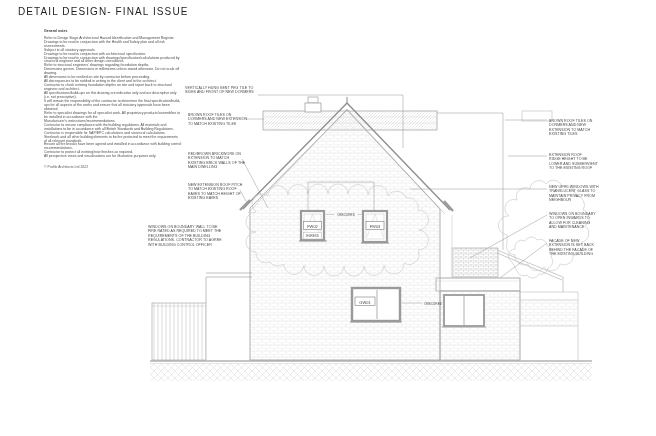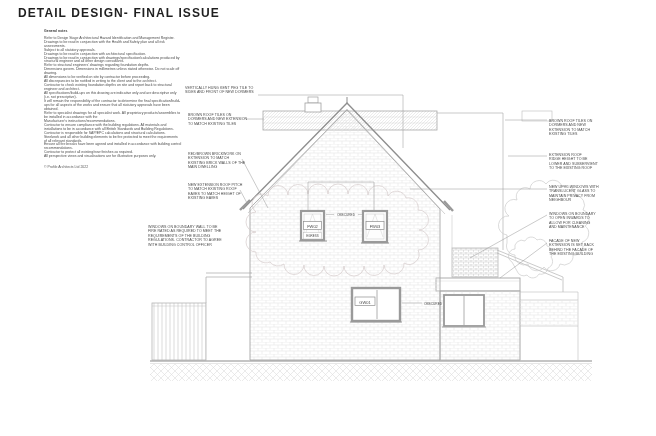--- a/index.html
+++ b/index.html
@@ -1,18 +1,18 @@
 <!DOCTYPE html>
 <html><head>
 <meta charset="utf-8">
 <style>
   html,body{margin:0;padding:0;background:#ffffff;}
   .page{position:relative;width:656px;height:436px;background:#ffffff;overflow:hidden;
         font-family:"Liberation Sans",sans-serif;}
-  .sheet-title{position:absolute;left:18px;top:6px;margin:0;font-size:12px;font-weight:700;
+  .sheet-title{position:absolute;left:18px;top:6px;margin:0;font-size:10px;font-weight:400;
         letter-spacing:1.1px;color:#1f1f1f;white-space:nowrap;}
   .notes{position:absolute;left:44px;top:29px;width:160px;}
   .notes-inner{transform:scale(0.5);transform-origin:top left;width:320px;color:#4c4c4c;}
   .notes-heading{font-size:7px;font-weight:bold;color:#3a3a3a;margin-bottom:6px;}
   .notes-body{font-size:7px;line-height:7.9px;white-space:pre-line;}
   .notes-copyright{font-size:7px;margin-top:14px;color:#5a5a5a;}
   .anno{position:absolute;}
   .anno-inner{transform:scale(0.5);transform-origin:top left;font-size:7.2px;line-height:9px;
         color:#4a4a4a;white-space:pre;letter-spacing:0.1px;}
   svg.drawing{position:absolute;left:0;top:0;width:656px;height:436px;}

